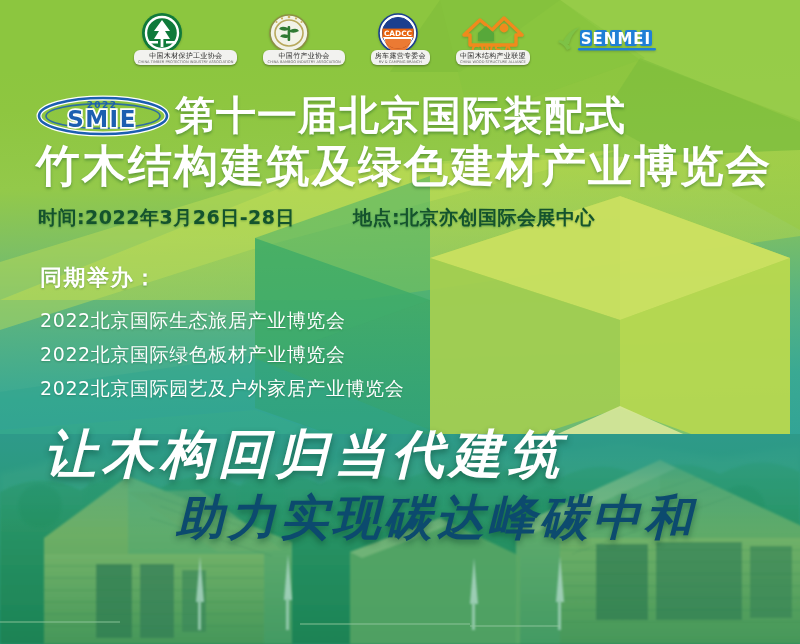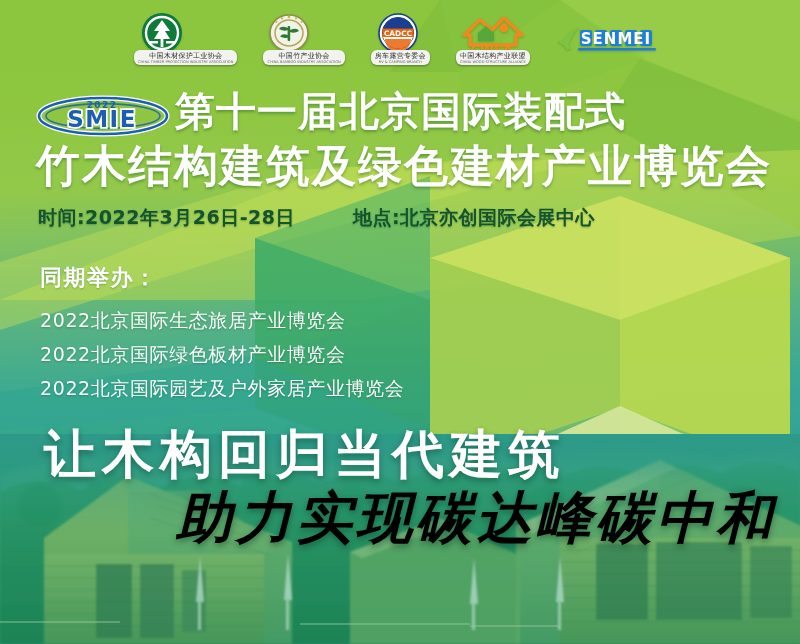--- a/index.html
+++ b/index.html
@@ -87,21 +87,21 @@
     flex: 0 0 auto;
   }
   .title-main {
     font-size: 40px;
     line-height: 46px;
     font-weight: bold;
     color: #ffffff;
     letter-spacing: 1px;
     text-shadow: 0 2px 3px rgba(0,70,30,0.35);
     white-space: nowrap;
-    font-family: Liberation Mono, monospace;
+    font-family: Liberation Sans, sans-serif;
   }
   .title-second {
     position: absolute; left: 36px; top: 140px;
     font-size: 44px; line-height: 52px; font-weight: bold;
     color: #ffffff; letter-spacing: 2px;
     text-shadow: 0 2px 3px rgba(0,70,30,0.35);
     white-space: nowrap;
     font-family: "DejaVu Sans", sans-serif;
   }
 
@@ -135,29 +135,30 @@
     text-shadow: 0 1px 2px rgba(0,70,30,0.3);
     white-space: nowrap;
   }
 
   
   .slogan-1 {
     position: absolute; left: 44px; top: 422px;
     font-size: 52px; line-height: 64px;
     color: #ffffff;
     font-weight: bold;
+    font-style: italic;
     letter-spacing: 6px;
     text-shadow: 0 3px 6px rgba(0,50,30,0.45);
     font-family: "DejaVu Serif", serif;
     white-space: nowrap;
   }
   .slogan-2 {
     position: absolute; left: 176px; top: 487px;
-    font-size: 56px; line-height: 60px;
-    color: #000000;
+    font-size: 48px; line-height: 60px;
+    color: #0c4a6e;
     font-weight: bold;
     font-style: italic;
     letter-spacing: 4px;
     text-shadow: 0 3px 6px rgba(0,50,30,0.45);
     font-family: "DejaVu Serif", serif;
     white-space: nowrap;
   }
 </style>
 </head>
 <body>

